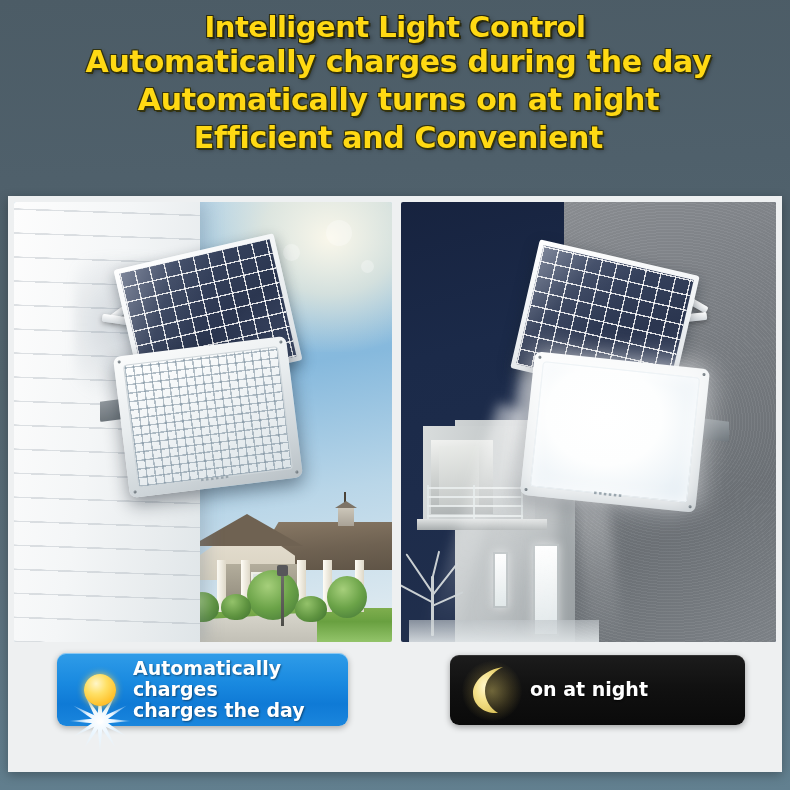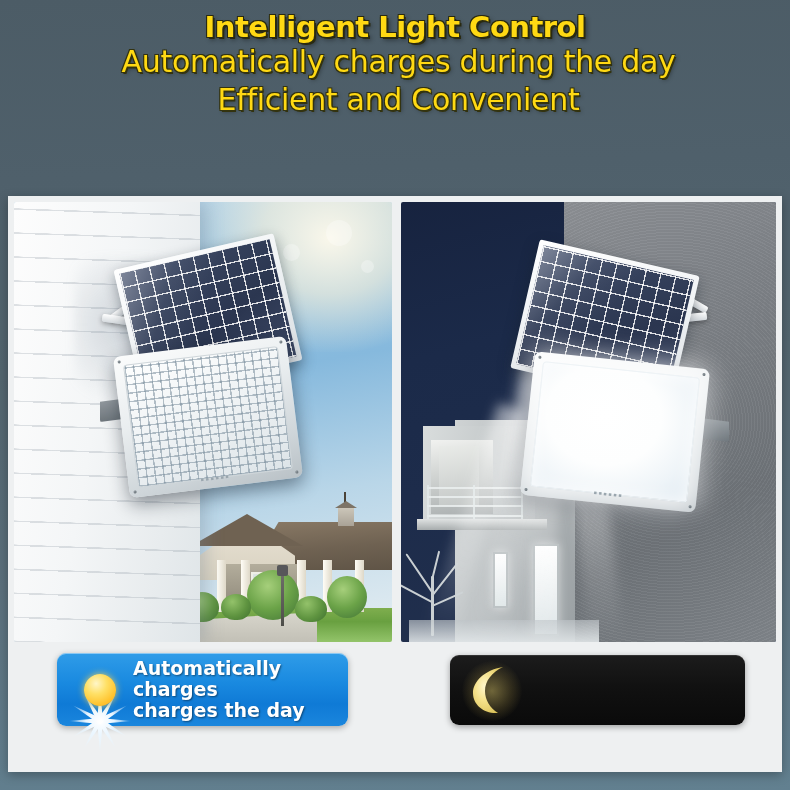--- a/index.html
+++ b/index.html
@@ -12,21 +12,21 @@
 
   
   .header { padding-top:13px; text-align:center; }
   .title {
     font-size:29px; font-weight:bold; color:#ffd913; letter-spacing:-0.5px;
     line-height:1.02; font-family:"DejaVu Sans", sans-serif;
     text-shadow:2px 2px 0 #2a2a10, -1px -1px 0 #2a2a10, 1px -1px 0 #2a2a10,
                 -1px 1px 0 #2a2a10, 3px 3px 5px rgba(0,0,0,.45);
   }
   .sub {
-    font-size:30px; font-weight:normal; color:#ffd913; line-height:1.24;
+    font-size:30px; font-weight:bold; color:#ffd913; line-height:1.24;
     font-family:"DejaVu Sans", sans-serif; letter-spacing:-0.3px;
     text-shadow:1.5px 1.5px 0 #33330f, -1px -1px 0 #33330f, 1px -1px 0 #33330f,
                 -1px 1px 0 #33330f, 2px 2px 4px rgba(0,0,0,.4);
     margin-left:7px;
   }
   .sub.s2 { margin-top:1px; }
   .sub.s3 { margin-top:1px; }
 
   
   .card {
@@ -290,20 +290,21 @@
   }
 
   .card-bottom-space { position:absolute; left:0; bottom:0; width:100%; height:34px; }
 </style>
 </head>
 <body>
 
 <div class="header">
   <div class="title">Intelligent Light Control</div>
   <div class="sub s1">Automatically charges during the day</div>
+  <div class="sub s2">Automatically turns on at night</div>
   <div class="sub s3">Efficient and Convenient</div>
 </div>
 
 <div class="card">
 
   <div class="panels">
 
     <div class="panel day">
       <div class="day-sky"></div>
       <div class="sun-glow"></div>
@@ -444,18 +445,19 @@
             <radialGradient id="mg" cx="38%" cy="42%" r="70%">
               <stop offset="0%" stop-color="#fff7cc"></stop>
               <stop offset="45%" stop-color="#f5e18a"></stop>
               <stop offset="100%" stop-color="#d8bf55"></stop>
             </radialGradient>
           </defs>
           <path d="M33 2 C14 5 3 17 3 28 C3 40 14 49 28 48 C20 43 15 35 15 26 C15 16 22 7 33 2 Z" fill="url(#mg)"></path>
         </svg>
       </div>
       <div class="badge-text">
+        <div>on at night</div>
       </div>
     </div>
   </div>
 
   <div class="card-bottom-space"></div>
 </div>
 
 </body></html>

